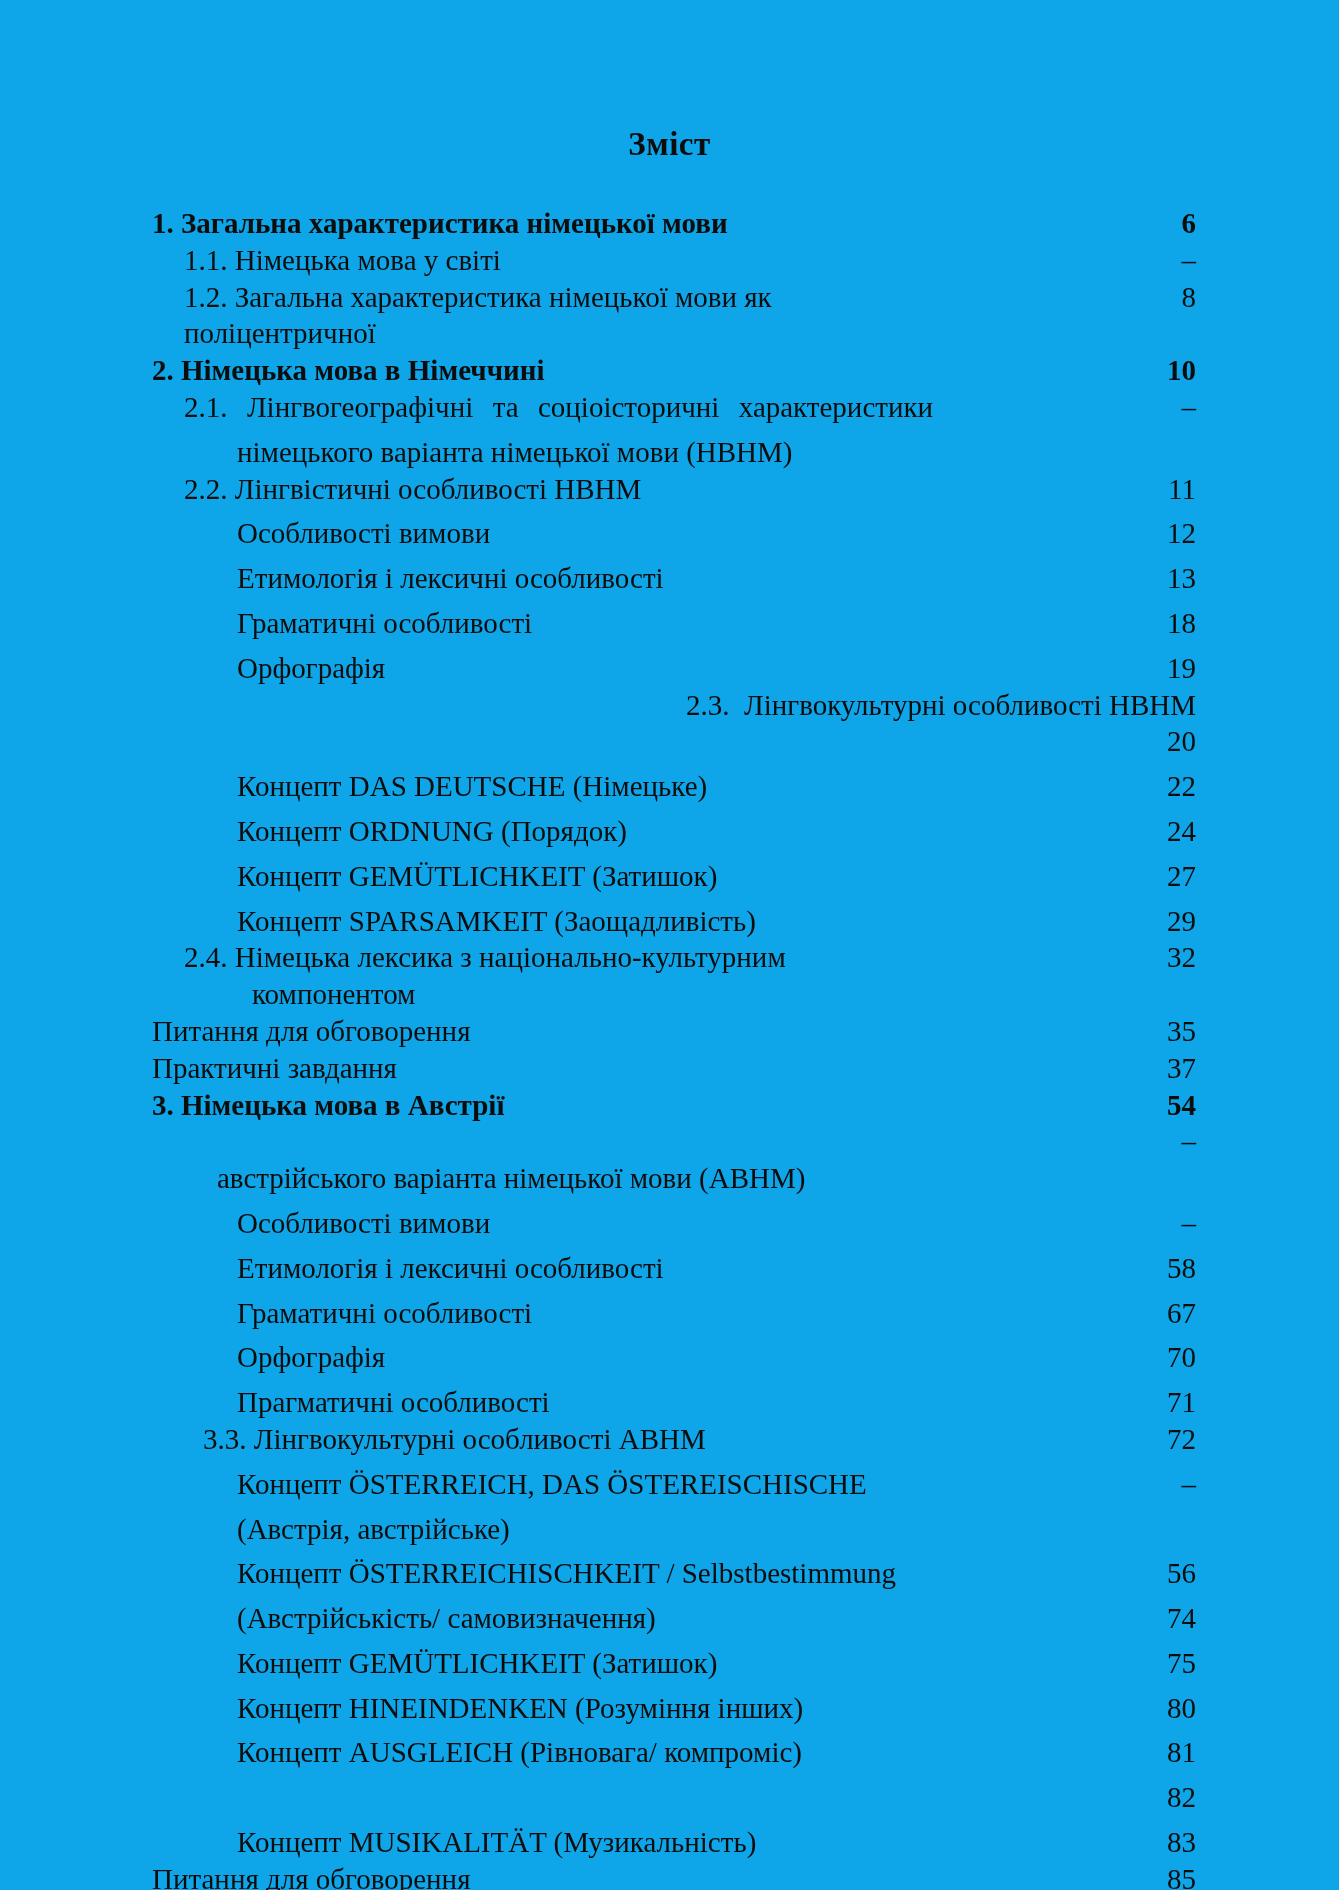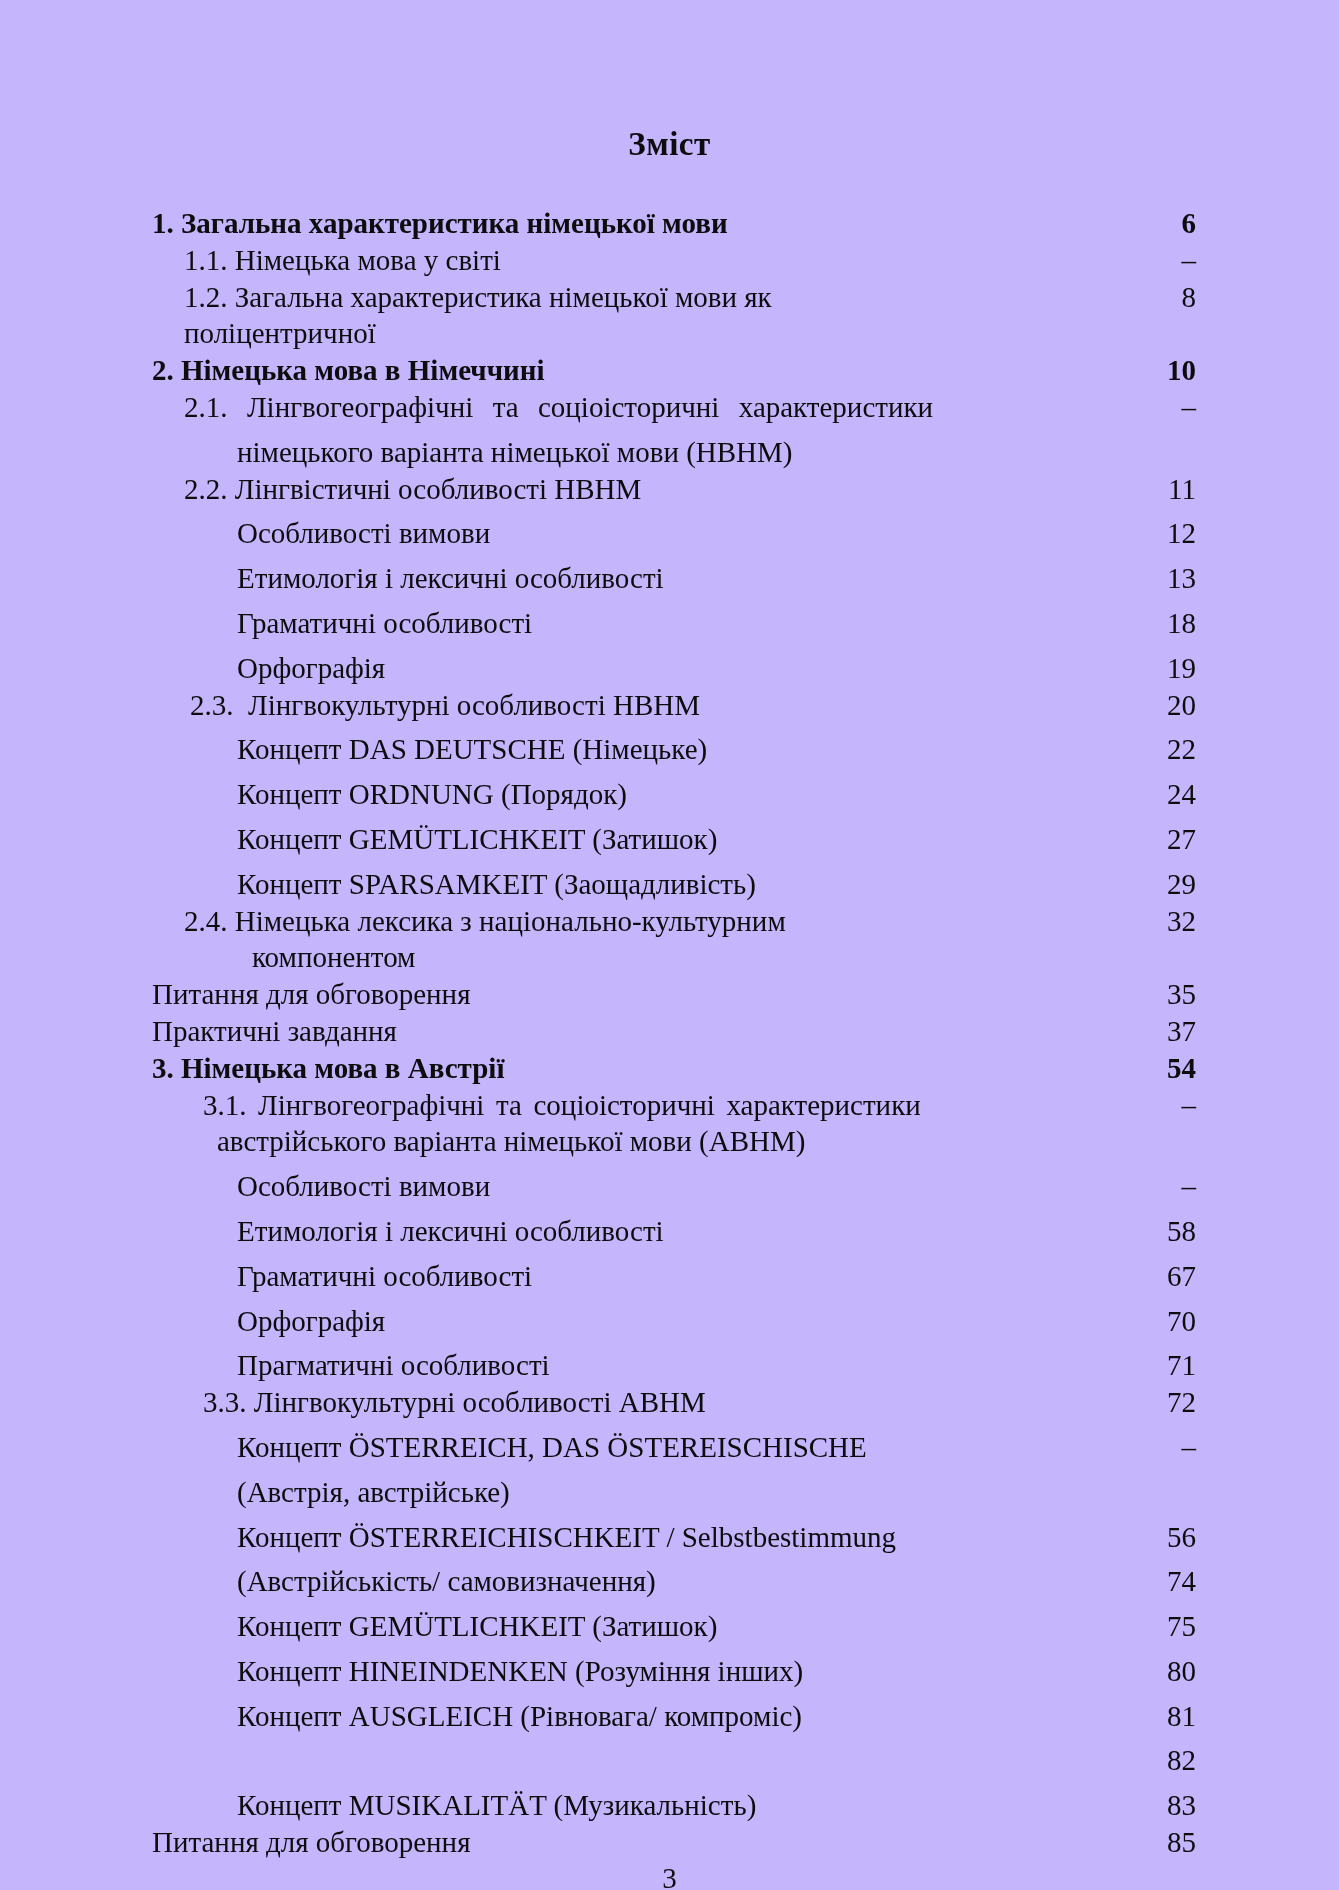--- a/index.html
+++ b/index.html
@@ -8,21 +8,21 @@
     height: 1890px;
     background: #ffffff;
     color: #0d0d0d;
     font-family: "Liberation Serif", "DejaVu Serif", serif;
     overflow: hidden;
   }
   .sheet {
     position: relative;
     width: 1339px;
     height: 1890px;
-    background: #c4b5fd;
+    background: #0ea5e9;
   }
   .title {
     margin: 0;
     padding-top: 126px;
     text-align: center;
     font-size: 33px;
     font-weight: bold;
     letter-spacing: 0.5px;
   }
   .toc {
@@ -33,21 +33,21 @@
     align-items: flex-end;
     font-size: 29px;
     line-height: 36.8px;
   }
   .row .txt { white-space: pre-wrap; }
   .row .pg  { margin-left: auto; padding-left: 12px; text-align: right; min-width: 44px; }
   .bold { font-weight: bold; }
   
   .h1      { padding-left: 0; }
   .h2      { padding-left: 32px; }
-  .h2-sp   { padding-left: 38px; }
+  .h2-sp   { padding-left: 38px; flex-direction: column; }
   .h2-deep { padding-left: 51px; }
   .item    { padding-left: 85px; margin-top: 8px; }
   .wrap-a  { padding-left: 65px; }
   .wrap-b  { padding-left: 100px; }
   
   .ws-wide { word-spacing: 0.42em; }
   .ws-med  { word-spacing: 0.15em; }
   .footer {
     margin-top: 1px;
     text-align: center;
@@ -143,21 +143,20 @@
       </div>
       <div class="row h1">
         <span class="txt">Практичні завдання</span>
         <span class="pg">37</span>
       </div>
       <div class="row h1 bold">
         <span class="txt">3. Німецька мова в Австрії</span>
         <span class="pg">54</span>
       </div>
       <div class="row h2-deep ws-med">
-        <span class="txt">3.1. Лінгвогеографічні та соціоісторичні характеристики</span>
         <span class="pg">–</span>
       </div>
       <div class="row wrap-a">
         <span class="txt">австрійського варіанта німецької мови (АВНМ)</span>
         <span class="pg"></span>
       </div>
       <div class="row item">
         <span class="txt">Особливості вимови</span>
         <span class="pg">–</span>
       </div>

